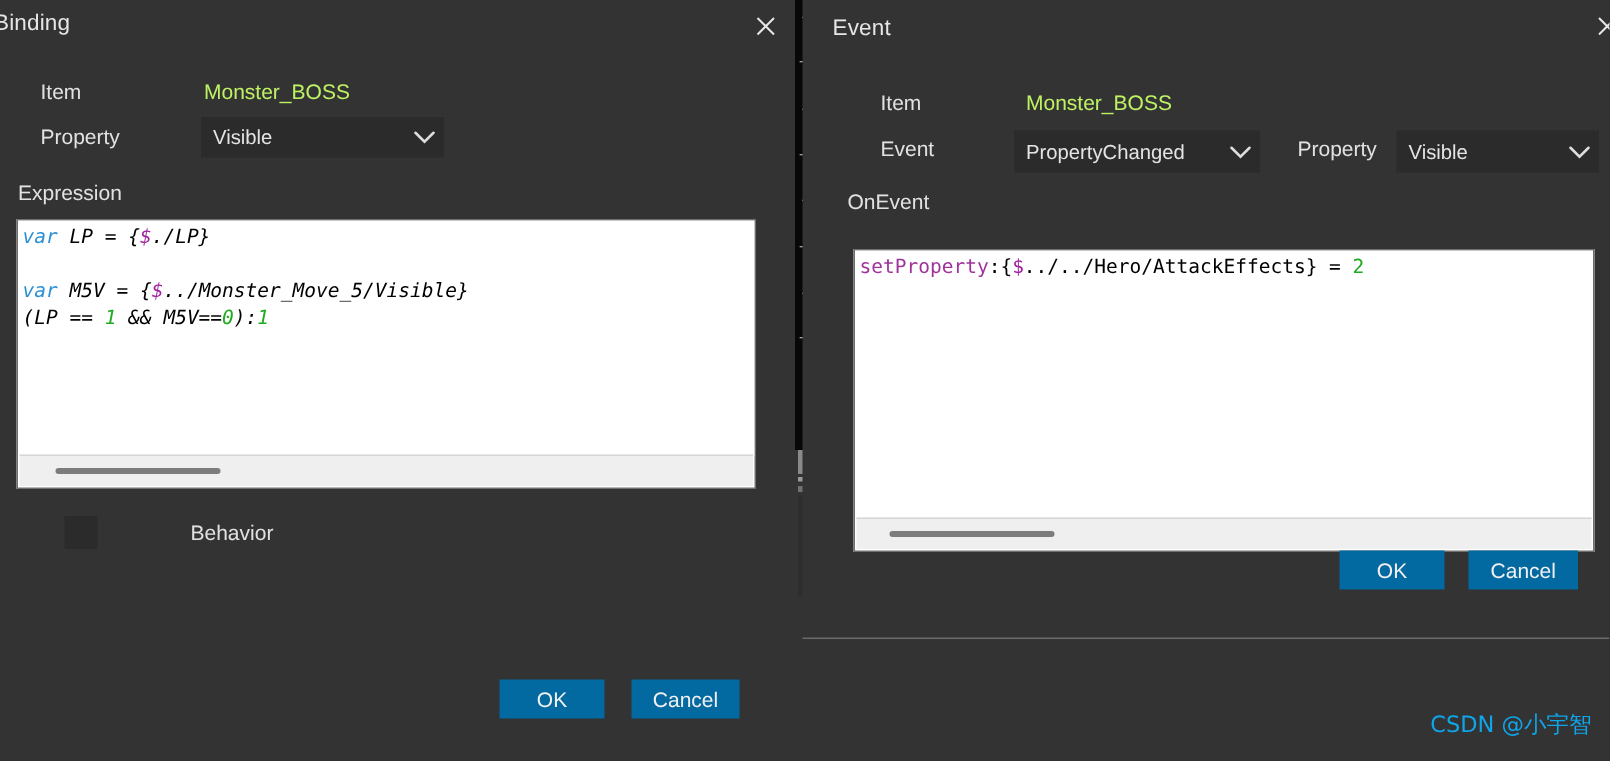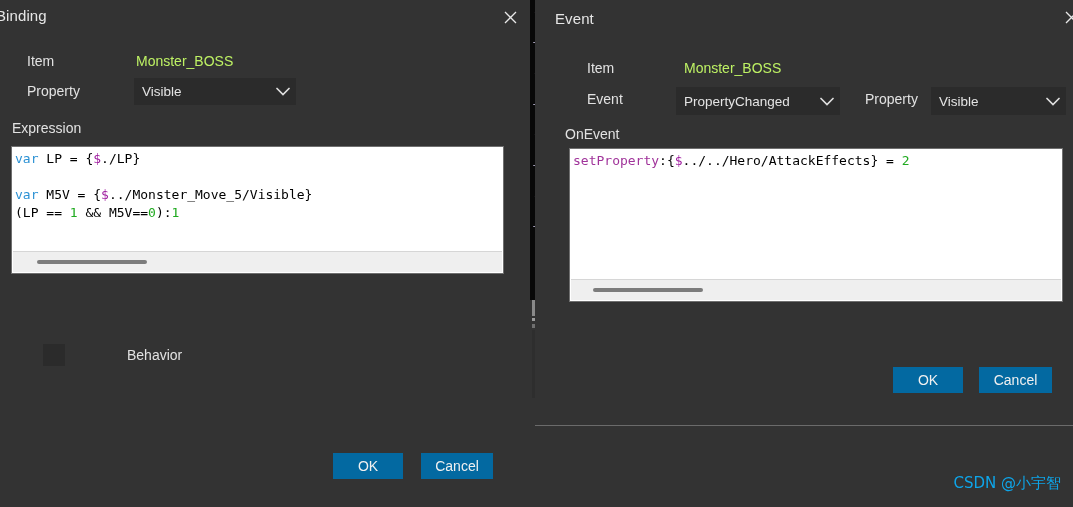--- a/index.html
+++ b/index.html
@@ -237,21 +237,21 @@
     <span class="combo-text">Visible</span>
     <span class="chev">
       <svg width="14" height="9" viewBox="0 0 14 9" aria-hidden="true">
         <path d="M1 1.5 L7 7.5 L13 1.5" stroke="#dedede" stroke-width="1.7" fill="none" stroke-linecap="round"></path>
       </svg>
     </span>
   </div>
 
   <div class="field-label" style="left:12px; top:120px;">Expression</div>
 
-  <div class="editor" style="left:11px; top:146px; width:493px; height:128px;">
+  <div class="editor" style="left:11px; top:146px; width:493px; height:180px;font-style:italic;">
     <div class="editor-inner">
       <div class="code"><span class="kw">var</span> LP = {<span class="var">$</span>./LP}
 
 <span class="kw">var</span> M5V = {<span class="var">$</span>../Monster_Move_5/Visible}
 (LP == <span class="num">1</span> &amp;&amp; M5V==<span class="num">0</span>):<span class="num">1</span></div>
     </div>
     <div class="h-scroll">
       <div class="thumb" style="left:24px; width:110px;"></div>
     </div>
   </div>
@@ -296,21 +296,21 @@
     <span class="combo-text">Visible</span>
     <span class="chev">
       <svg width="14" height="9" viewBox="0 0 14 9" aria-hidden="true">
         <path d="M1 1.5 L7 7.5 L13 1.5" stroke="#dedede" stroke-width="1.7" fill="none" stroke-linecap="round"></path>
       </svg>
     </span>
   </div>
 
   <div class="field-label" style="left:30px; top:126px;">OnEvent</div>
 
-  <div class="editor" style="left:34px; top:148px; width:494px; height:154px;">
+  <div class="editor" style="left:34px; top:166px; width:494px; height:202px;">
     <div class="editor-inner">
       <div class="code"><span class="fn">setProperty</span>:{<span class="var">$</span>../../Hero/AttackEffects} = <span class="num">2</span></div>
     </div>
     <div class="h-scroll">
       <div class="thumb" style="left:22px; width:110px;"></div>
     </div>
   </div>
 
   <div class="btn" style="left:358px; top:367px; width:70px; height:26px;">OK</div>
 

